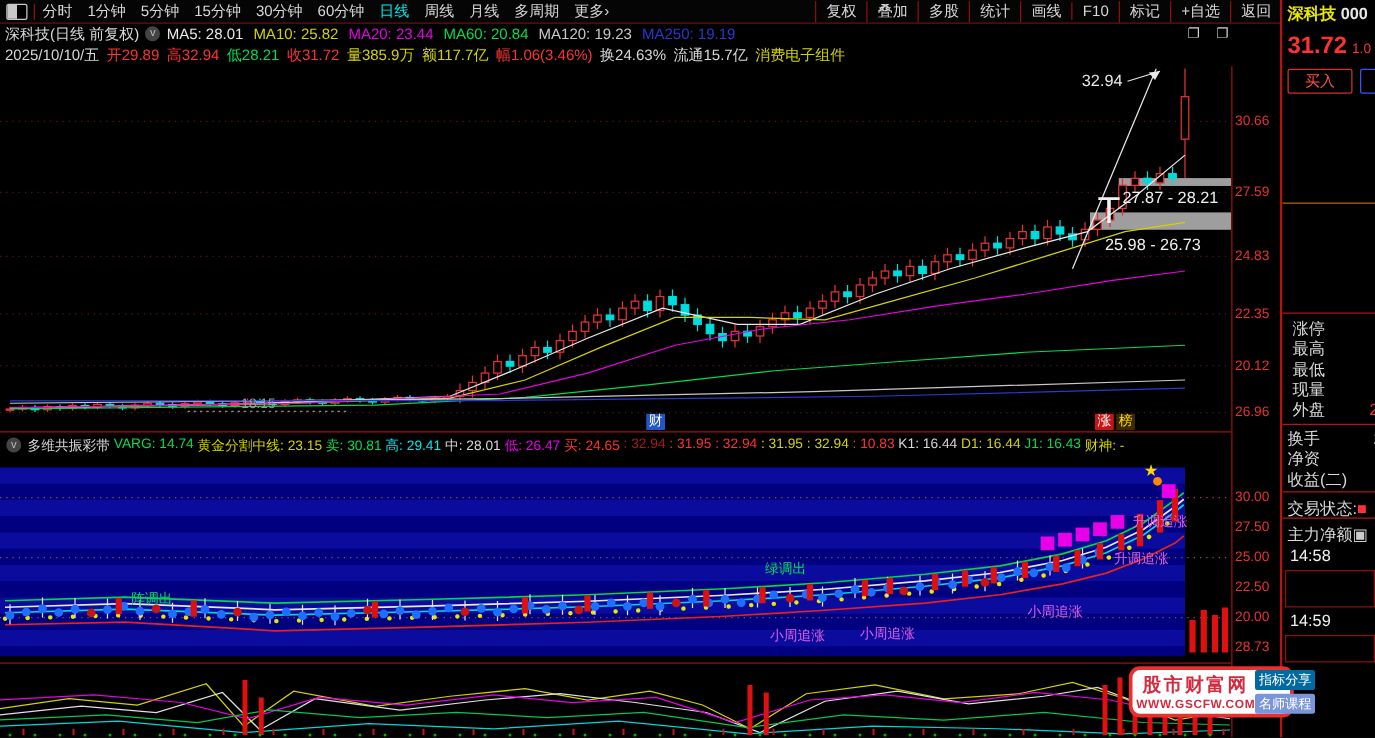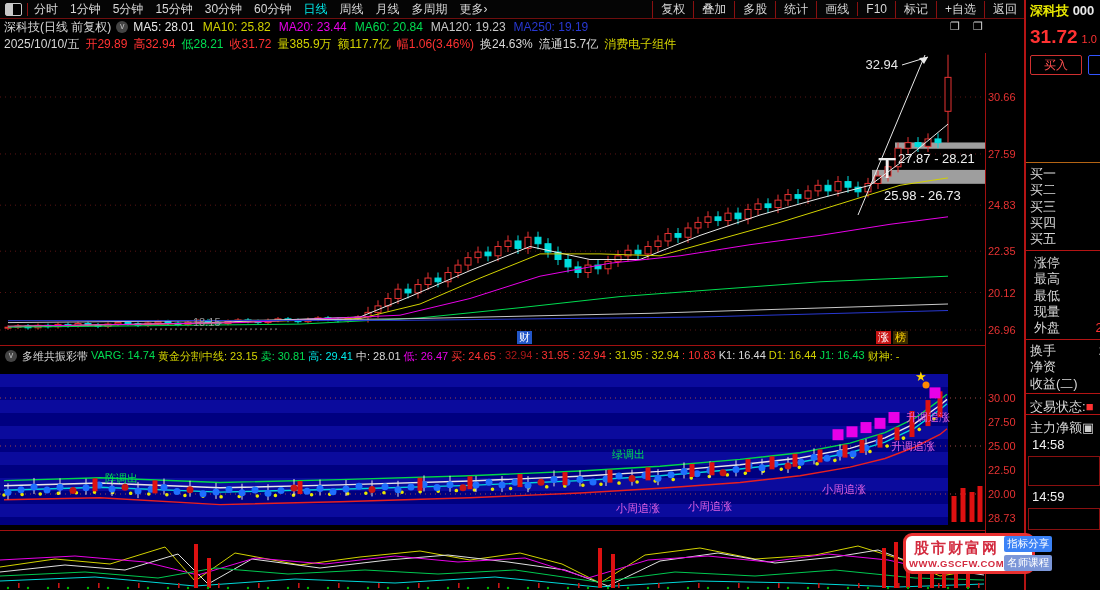--- a/index.html
+++ b/index.html
@@ -639,42 +639,20 @@
   <div class="abs sidebar">
     <div class="sb-name">
       <span>深科技</span> <span style="color:#e8e8e8;">000</span>
     </div>
     <div class="sb-price">
       <span>31.72</span><span class="sb-chg">1.0</span>
     </div>
     <div class="sb-btn sb-buy">买入</div>
     <div class="sb-btn sb-sell"></div>
     <div class="sb-sep" style="top:162px;background:#b46414;"></div>
-    <div id="buy-levels" class="abs" style="left:0;top:166px;width:74px;">
-        <div class="sb-row">
-          <span>买一</span>
-          <span class="val"></span>
-        </div>
-        <div class="sb-row">
-          <span>买二</span>
-          <span class="val"></span>
-        </div>
-        <div class="sb-row">
-          <span>买三</span>
-          <span class="val"></span>
-        </div>
-        <div class="sb-row">
-          <span>买四</span>
-          <span class="val"></span>
-        </div>
-        <div class="sb-row">
-          <span>买五</span>
-          <span class="val"></span>
-        </div>
-      </div>
     <div class="sb-sep" style="top:250px;"></div>
     <div id="stat-rows" class="abs" style="left:4px;top:255px;width:74px;">
         <div class="sb-row">
           <span>涨停</span>
           <span class="val" style="color: rgb(216, 216, 216);"></span>
         </div>
         <div class="sb-row">
           <span>最高</span>
           <span class="val" style="color: rgb(216, 216, 216);"></span>
         </div>
@@ -719,21 +697,21 @@
     <div class="sb-time" style="top:489px;">14:59</div>
     <div class="sb-box" style="top:508px;height:20px;"></div>
   </div>
 
   <div class="abs wm">
     <div class="wm-left">
       <div class="wm-title">股市财富网</div>
       <div class="wm-url">WWW.GSCFW.COM</div>
     </div>
     <div class="wm-badges">
-      <span class="wm-b" id="wm-b1" style="background: #3b82f6;">指标分享</span>
+      <span class="wm-b" id="wm-b1" style="background: #0369a1;">指标分享</span>
       <span class="wm-b" id="wm-b2" style="background: rgb(123, 150, 216);">名师课程</span>
     </div>
   </div>
 
 <div class="badge" style="left: 517px; top: 331px; background: rgb(34, 86, 200); color: rgb(255, 255, 255);">财</div>
     <div class="badge" style="left: 876px; top: 331px; background: rgb(200, 20, 20); color: rgb(255, 255, 255);">涨</div>
     <div class="badge" style="left: 893px; top: 331px; background: rgb(58, 42, 0); color: rgb(255, 215, 0);">榜</div>
   </div>
 
 </body></html>

